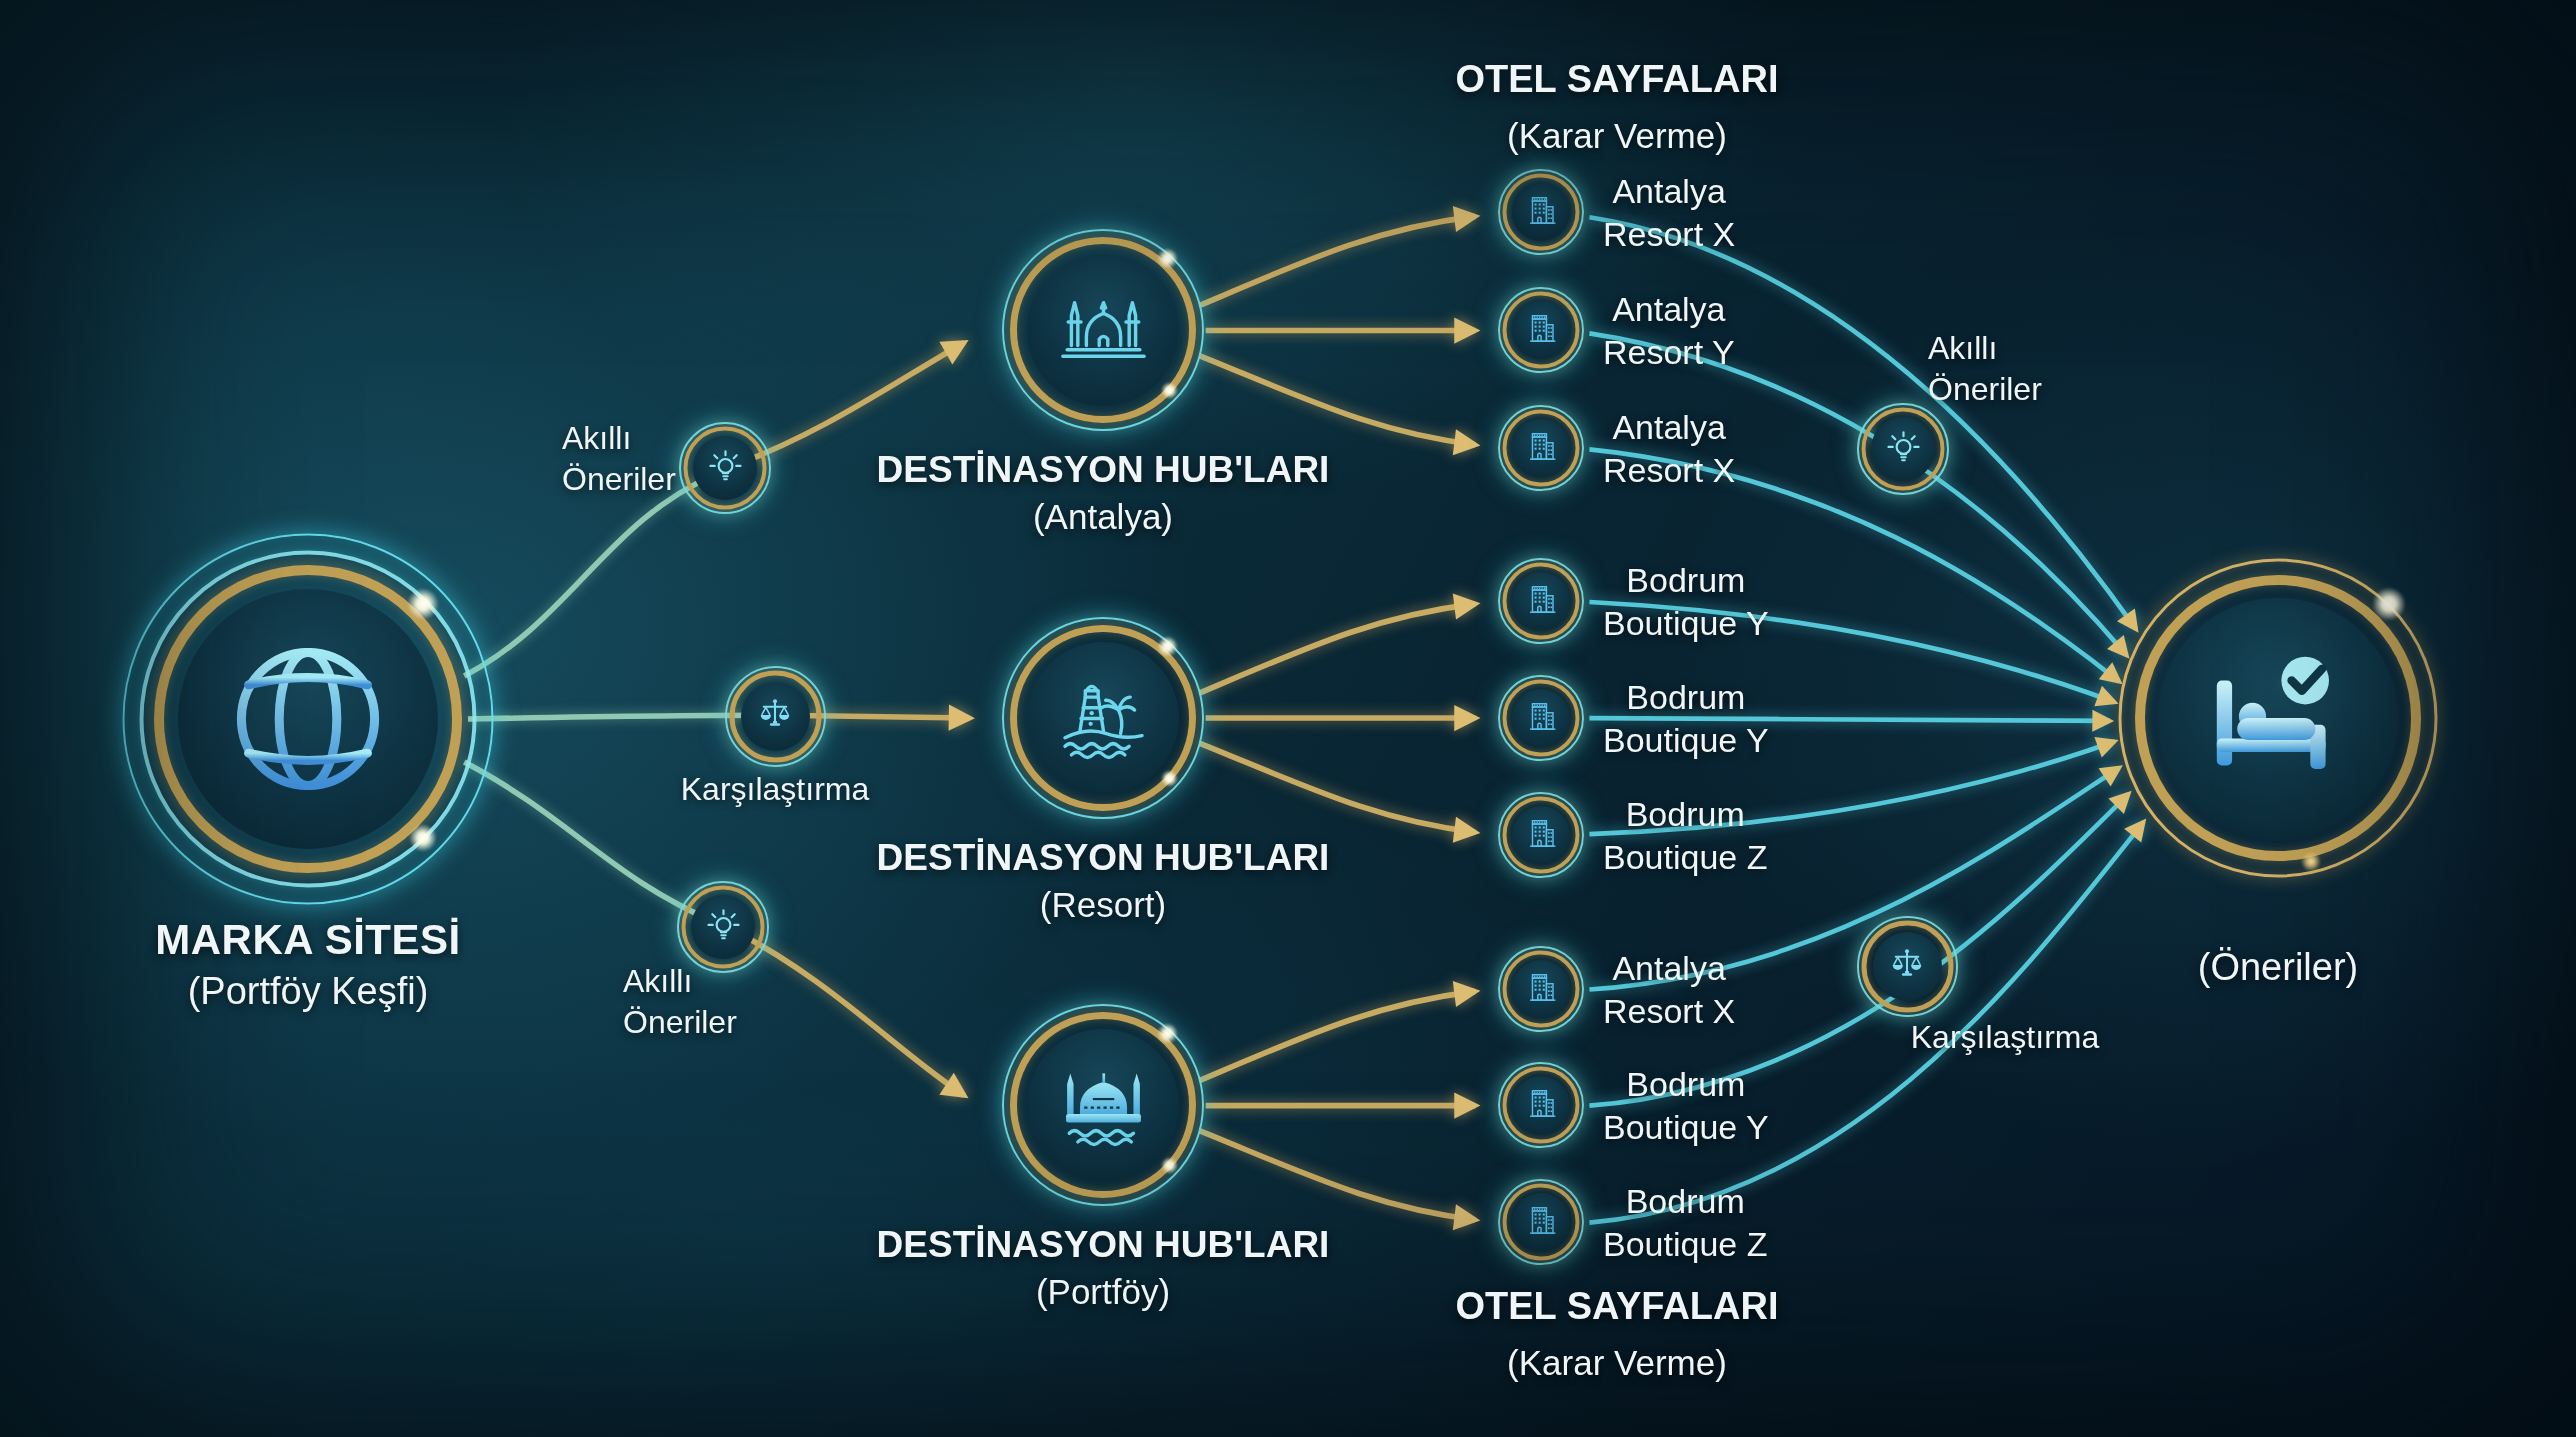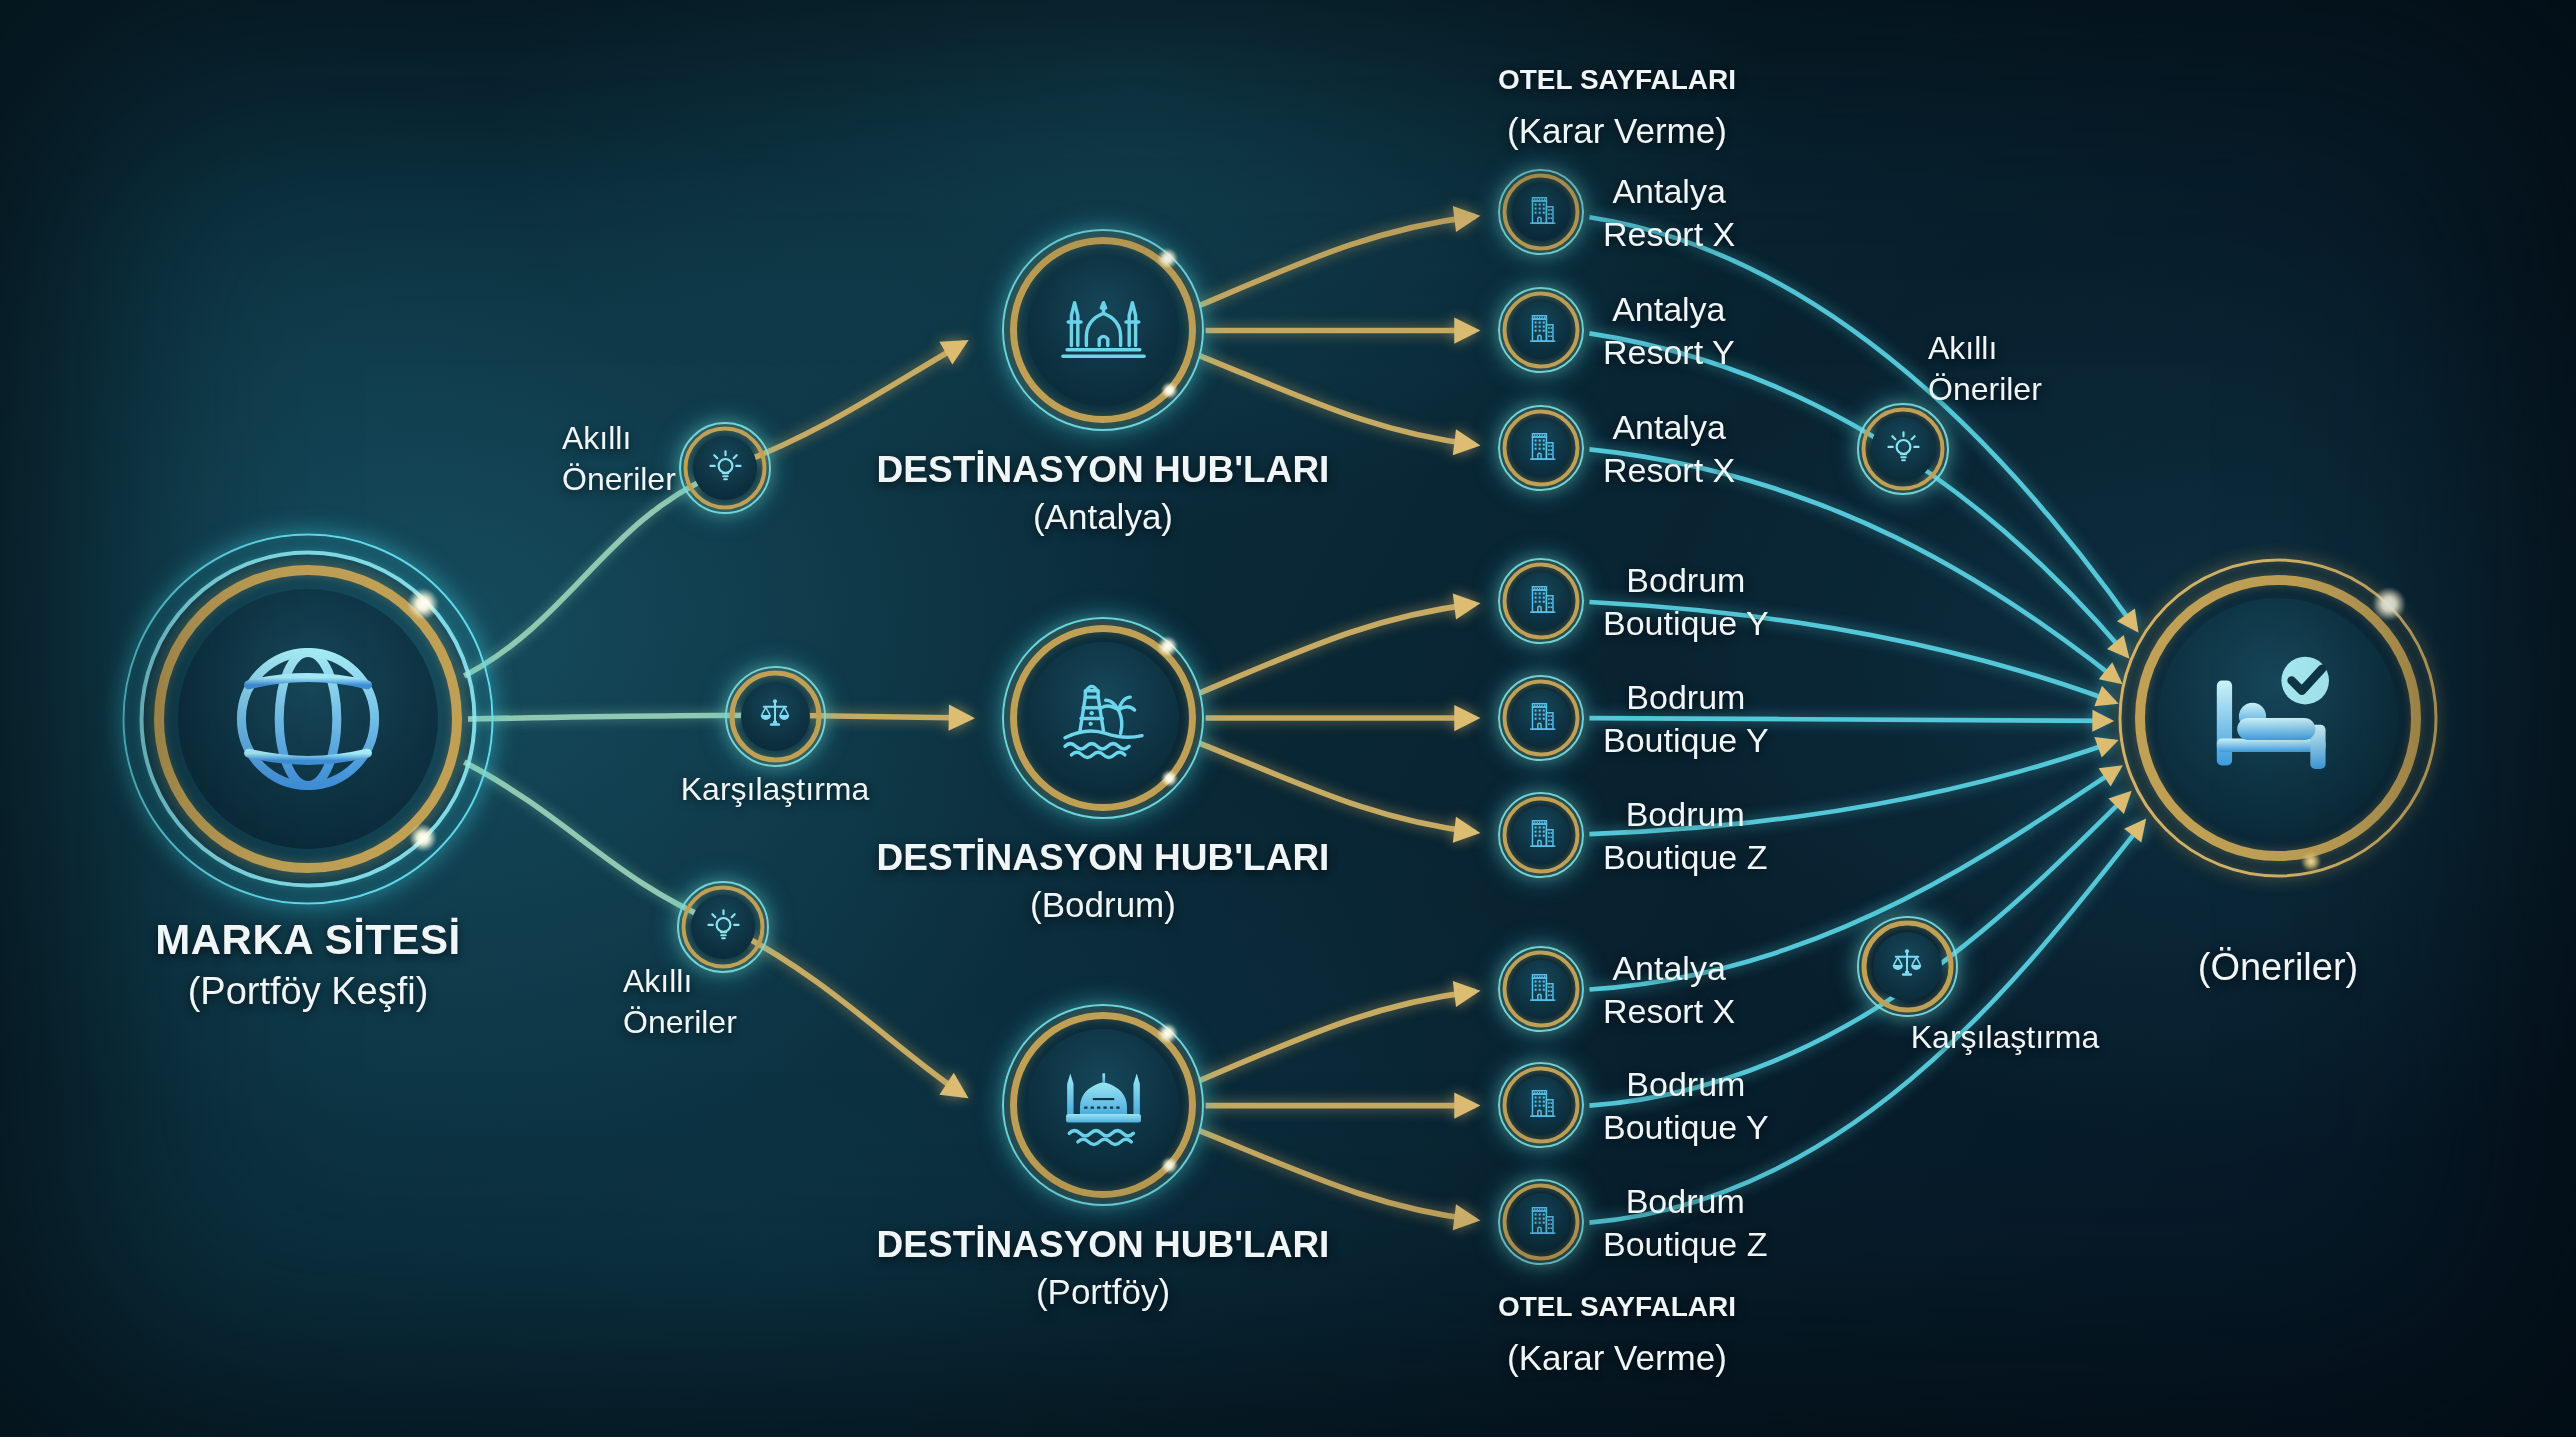--- a/index.html
+++ b/index.html
@@ -31,21 +31,21 @@
   .spark{position:absolute;border-radius:50%;z-index:4;
     background:radial-gradient(circle,#ffffff 0%,rgba(255,252,225,.95) 28%,rgba(190,235,215,0) 70%);
     filter:blur(0.9px);}
   .label{position:absolute;text-align:center;transform:translate(-50%,-50%);
     text-shadow:0 2.8px 9.4px rgba(0,0,0,.65);white-space:nowrap;z-index:5;}
   .label .t1{font-weight:bold;}
   .big .t1{font-size:42px;letter-spacing:0.5px;}
   .big .t2{font-size:38px;margin-top:5.6px;}
   .hubl .t1{font-size:37px;}
   .hubl .t2{font-size:35px;margin-top:6px;}
-  .headl .t1{font-size:28px;}
+  .headl .t1{font-size:38px;}
   .headl .t2{font-size:35px;margin-top:15px;}
   .hotel-label{position:absolute;transform:translateY(-50%);text-align:center;font-size:34px;
     line-height:1.25;text-shadow:0 2.8px 8.4px rgba(0,0,0,.6);z-index:5;}
   .annot{position:absolute;font-size:32px;line-height:1.28;text-shadow:0 2.8px 8.4px rgba(0,0,0,.6);z-index:5;}
   .annot.left{transform:translateY(-50%);text-align:left;}
   .annot.center{transform:translate(-50%,-50%);text-align:center;}
 </style>
 </head>
 <body>
 
@@ -221,21 +221,21 @@
       <g fill="#6cd6ec">
           <circle cx="39" cy="45" r="2"></circle>
           <circle cx="38" cy="55" r="2"></circle>
         </g>
     </svg>
     <span class="spark" style="width:20.6px;height:20.6px;left:calc(50% + 54px);top:calc(50% - 82px);"></span>
     <span class="spark" style="width:17px;height:17px;left:calc(50% + 58px);top:calc(50% + 52px);"></span>
   </div>
   <div class="label hubl" style="left:1103px;top:881px;">
     <div class="t1">DESTİNASYON HUB'LARI</div>
-    <div class="t2">(Bodrum)</div>
+    <div class="t2">(Resort)</div>
   </div>
 
   <div class="node" style="left:1103px;top:1105px;width:206px;height:206px;">
     <div class="ring cy" style="width:198px;height:198px;border-width:2.8px;"></div>
     <div class="ring gd" style="width:172px;height:172px;border-width:7.5px;"></div>
     <div class="core" style="width:152px;height:152px;"></div>
     <svg class="glyph" width="107" height="107" viewBox="0 0 100 100">
       <g fill="url(#silgrad)" stroke="none">
         <path d="M16,58 V30 L19,20 L22,30 V58 Z"></path>
         <path d="M78,58 V30 L81,20 L84,30 V58 Z"></path>

